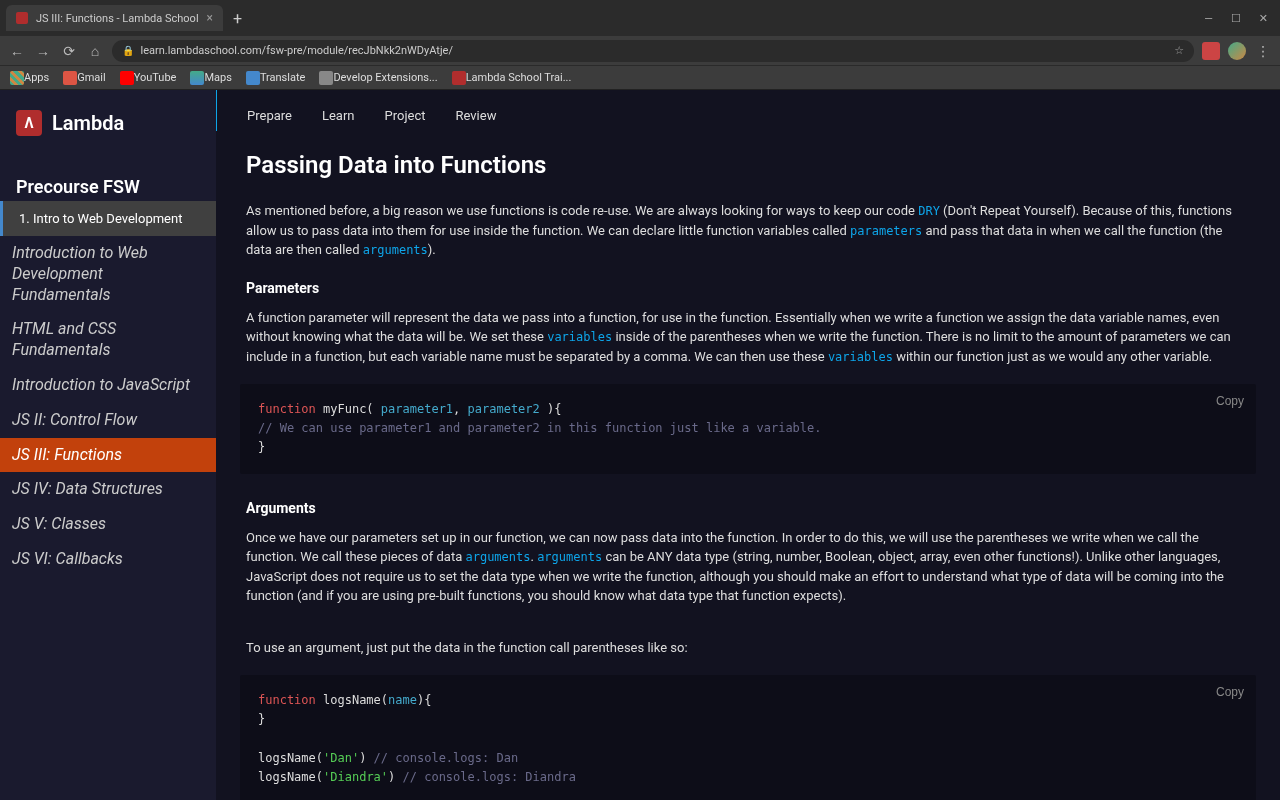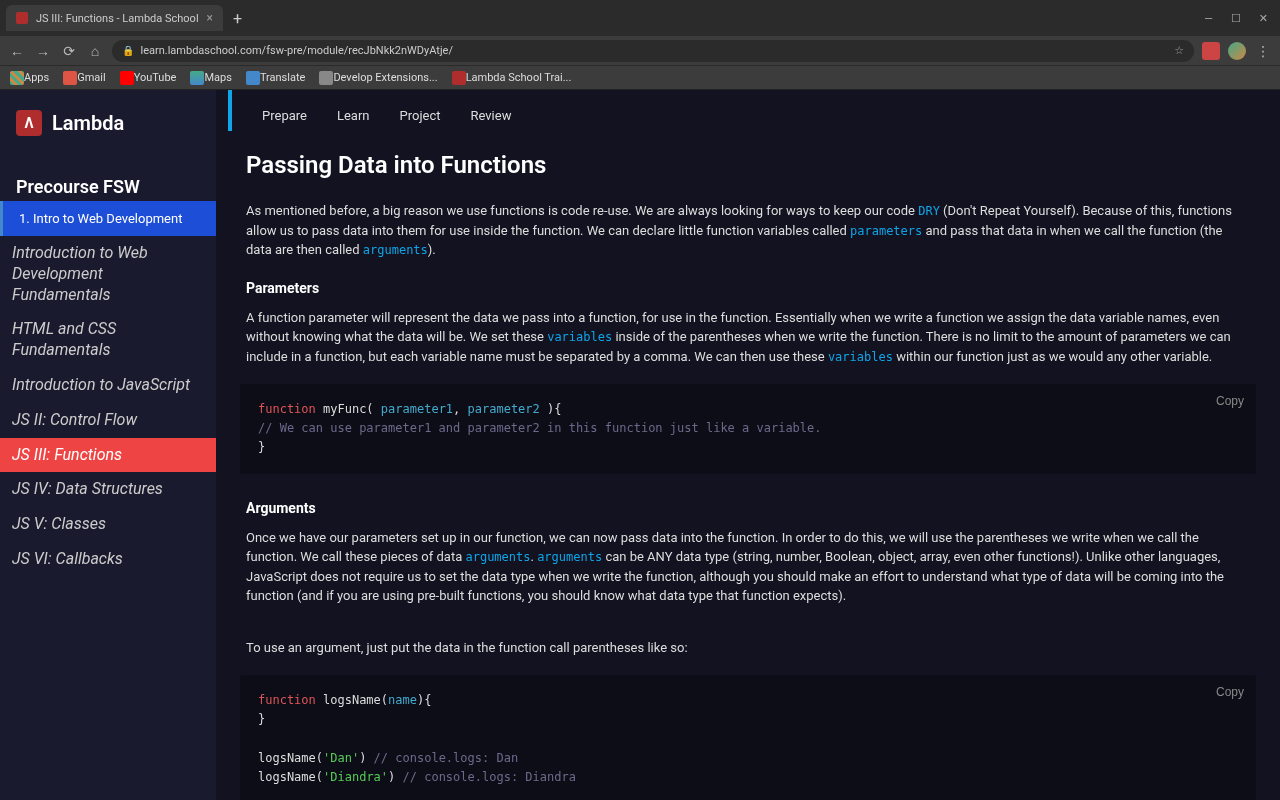--- a/index.html
+++ b/index.html
@@ -35,26 +35,26 @@
 .bm-dev { background: #888; }
 .bm-lambda { background: #b02d2d; }
 
 
 .page { display: flex; height: 720px; background: #1a1a2e; }
 .sidebar { width: 216px; background: #1a1a2e; padding: 0; overflow-y: auto; }
 .brand { display: flex; align-items: center; gap: 10px; padding: 20px 16px 10px; }
 .brand-logo { width: 26px; height: 26px; background: #b02d2d; border-radius: 4px; display: flex; align-items: center; justify-content: center; color: #fff; font-weight: bold; font-size: 14px; }
 .brand-name { font-size: 20px; font-weight: 600; color: #fff; }
 .course-title { font-size: 18px; font-weight: 600; color: #fff; padding: 30px 16px 4px; }
-.unit { padding: 10px 16px; font-size: 13px; color: #fff; background: #1d4ed8; border-left: 3px solid #48c; }
+.unit { padding: 10px 16px; font-size: 13px; color: #fff; background: #404040; border-left: 3px solid #48c; }
 .lesson { padding: 7px 16px 7px 12px; font-size: 16px; color: #ccc; cursor: pointer; line-height: 1.3; font-style: italic; }
-.lesson.active { background: #ef4444; color: #fff; }
+.lesson.active { background: #c2410c; color: #fff; }
 
 .content { flex: 1; background: #121220; overflow-y: auto; padding: 0 0 40px; }
-.tabs { display: flex; gap: 30px; padding: 18px 30px 0; border-left: 4px solid #0ea5e9; margin-left: 12px; }
+.tabs { display: flex; gap: 30px; padding: 18px 30px 0; border-left: 1px solid #0ea5e9; margin-left: 0; }
 .tabs .ctab { font-size: 13px; color: #ddd; padding-bottom: 8px; }
 .heading { font-size: 24px; font-weight: 600; color: #fff; padding: 20px 30px 16px; }
 .para { font-size: 13px; color: #ddd; line-height: 1.5; padding: 6px 30px; }
 .subhead { font-size: 14px; color: #fff; padding: 14px 30px 6px; }
 .inline-code { color: #0ea5e9; font-size: 12px; font-family: monospace; }
 
 .codeblock { background: #0d0d18; margin: 12px 24px; padding: 16px 18px; font-family: monospace; font-size: 12px; line-height: 1.6; position: relative; border-radius: 2px; }
 .copybtn { position: absolute; top: 8px; right: 12px; font-size: 12px; color: #888; cursor: pointer; font-family: sans-serif; }
 .kw { color: #d55; }
 .fn { color: #ddd; }

